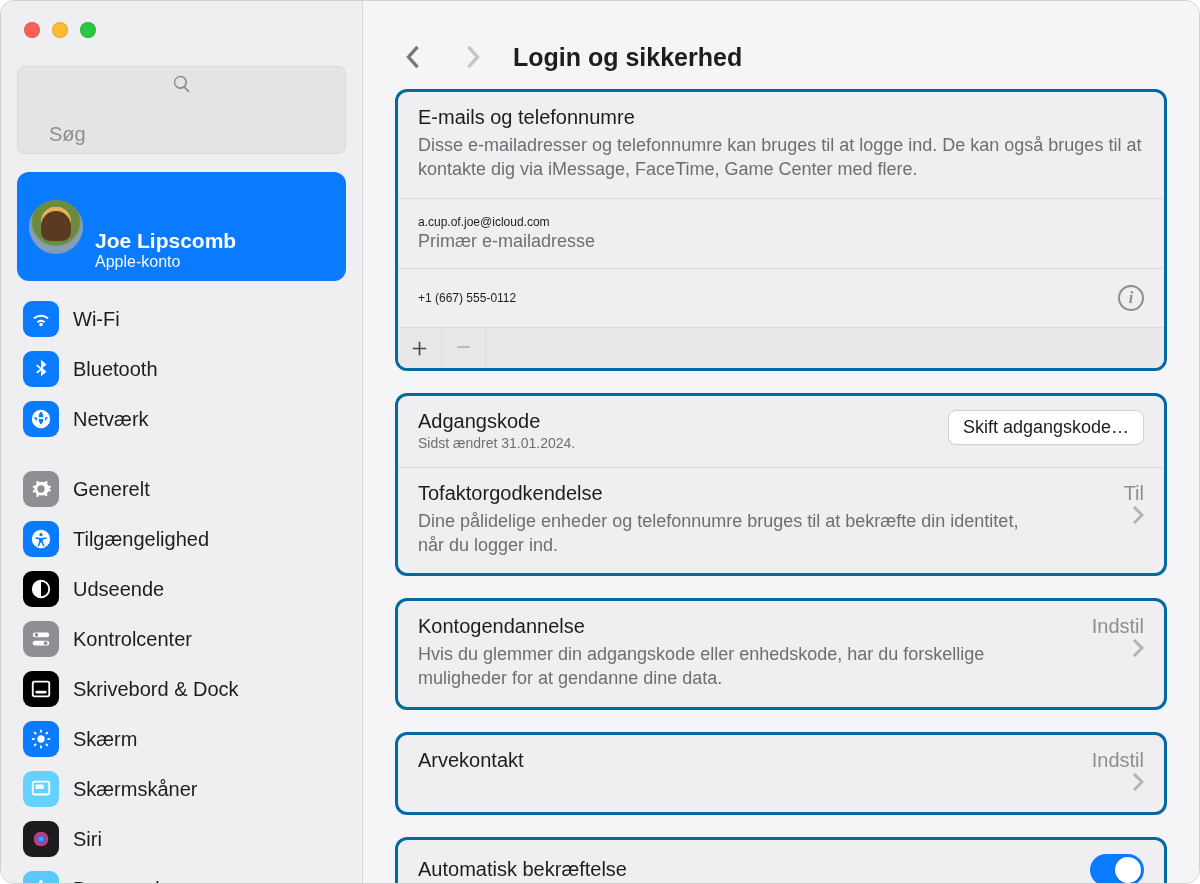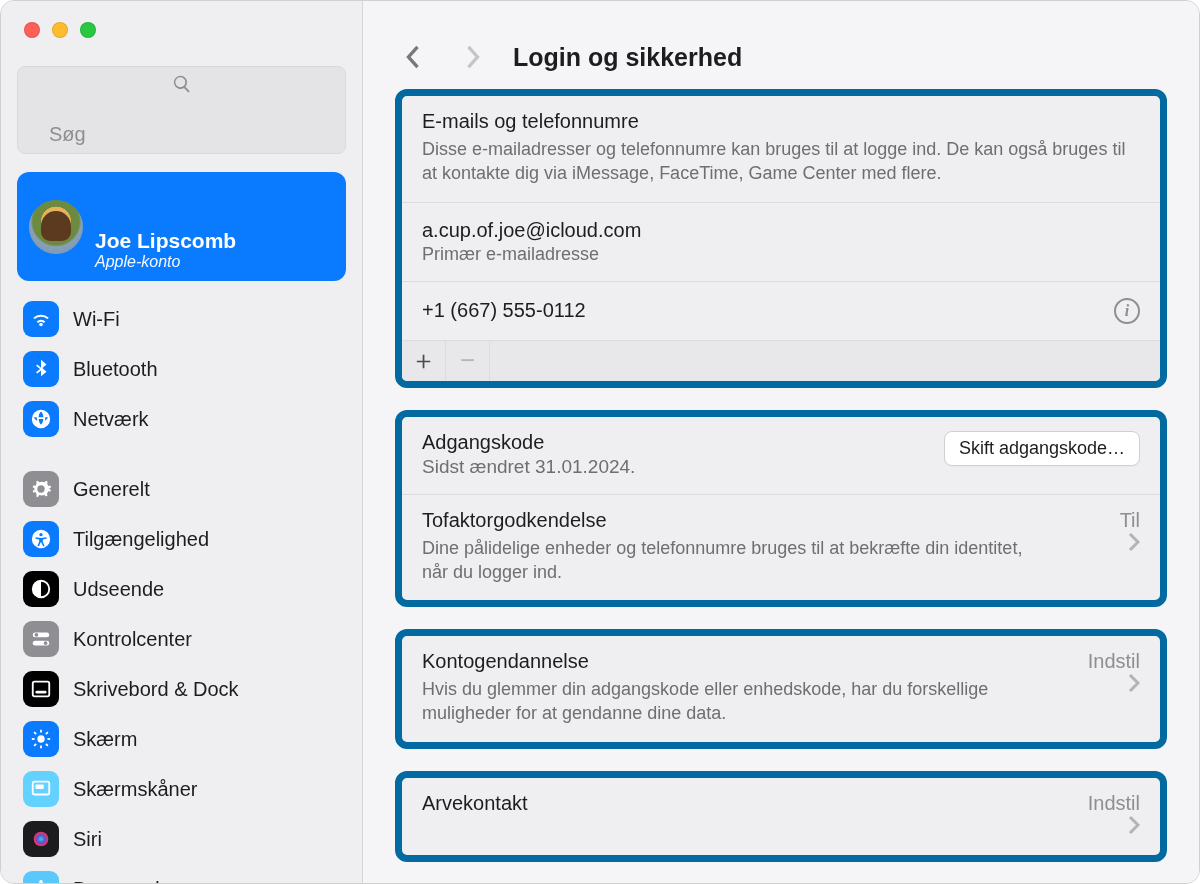--- a/index.html
+++ b/index.html
@@ -80,21 +80,21 @@
 .avatar::after {
   content: "";
   position: absolute;
   left: 50%; top: 22%;
   width: 30px; height: 30px;
   transform: translateX(-50%);
   background: #5b3a1f;
   border-radius: 50% 50% 30% 30%;
 }
 .account-text .name { font-size: 21px; font-weight: 700; margin-top: 47px; }
-.account-text .sub  { font-size: 16px; opacity: .95; font-style: italic; }
+.account-text .sub  { font-size: 16px; opacity: .95; }
 
 .nav {
   padding: 6px 12px 0 12px;
   display: flex; flex-direction: column; gap: 2px;
 }
 .nav-group-gap { height: 18px; }
 .nav-item {
   display: flex; align-items: center; gap: 14px;
   padding: 6px 10px; border-radius: 10px;
   font-size: 20px; color: #1d1d1f;
@@ -129,38 +129,38 @@
   color: #787878;
 }
 .nav-arrow.disabled { color: #c5c5c7; }
 .nav-arrow svg { width: 18px; height: 28px; fill: none; stroke: currentColor; stroke-width: 3; }
 .header-title { font-size: 25px; font-weight: 700; color: #1d1d1f; }
 
 .content { padding: 8px 32px 30px 32px; display:flex; flex-direction:column; gap: 22px; }
 
 .card {
   background: #efeff1;
-  border: 7px solid #0369a1;
+  border: 3px solid #0369a1;
   border-radius: 12px;
   overflow: hidden;
 }
 .section { padding: 14px 20px 16px 20px; }
 .section + .section { border-top: 1px solid #dcdcde; }
 
 .sec-title { font-size: 20px; color: #1d1d1f; font-weight: 400; }
 .sec-desc { font-size: 18px; color: #6e6e73; margin-top: 4px; line-height: 1.35; }
-.sec-sub  { font-size: 19px; color: #6e6e73; margin-top: 2px; }
+.sec-sub  { font-size: 14px; color: #6e6e73; margin-top: 2px; }
 
 .list-row {
   padding: 16px 20px;
   border-top: 1px solid #dcdcde;
   display: flex; align-items: center; justify-content: space-between;
 }
 .list-row:first-of-type { border-top: 1px solid #dcdcde; }
-.list-text .primary { font-size: 20px; color: #1d1d1f; }
+.list-text .primary { font-size: 12px; color: #1d1d1f; }
 .list-text .secondary { font-size: 18px; color: #6e6e73; margin-top: 2px; }
 
 .info-icon {
   width: 26px; height: 26px; border: 2px solid #8e8e93; border-radius: 50%;
   display:flex; align-items:center; justify-content:center;
   color: #8e8e93; font-family: Georgia, serif; font-style: italic; font-size: 16px;
   font-weight: 600;
 }
 
 .toolbar {

